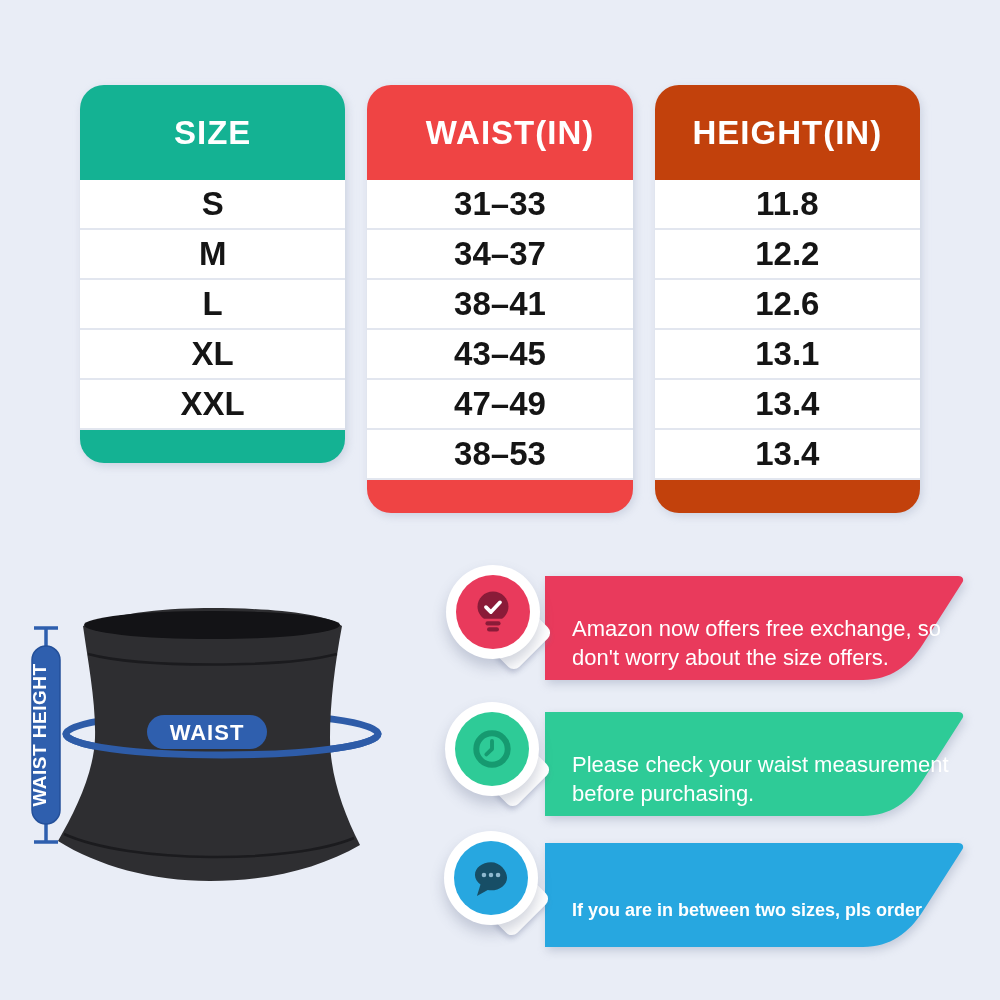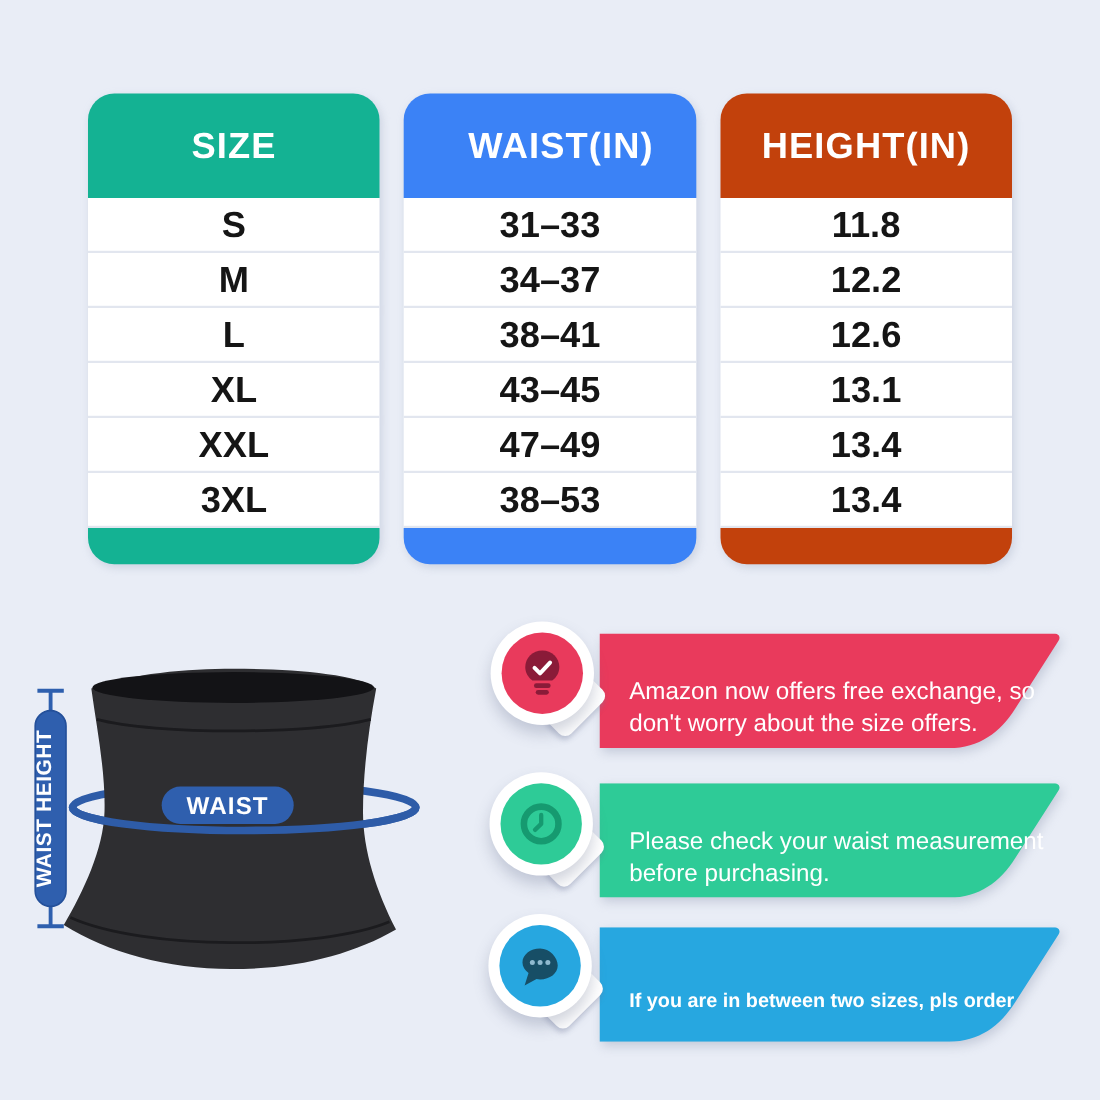--- a/index.html
+++ b/index.html
@@ -23,21 +23,21 @@
     border-radius:24px 24px 0 0;
   }
   .cell{
     height:48px;background:#ffffff;display:flex;align-items:center;justify-content:center;
     font-size:33px;font-weight:bold;color:#151515;
     border-bottom:2px solid #e2e6ef;
   }
   .cell:last-of-type{border-bottom:none;}
   .col-footer{height:33px;border-radius:0 0 24px 24px;}
   .c-green{background:#14b293;}
-  .c-blue{background:#3b82f6;padding-left:20px;}
+  .c-blue{background:#ef4444;padding-left:20px;}
   .c-orange{background:#c2410c;}
 
   
   .diagram{position:absolute;left:20px;top:598px;width:420px;height:300px;}
 
   
   .callouts{position:absolute;left:440px;top:560px;width:560px;height:440px;}
   .banner{position:absolute;width:420px;height:136px;}
   .banner svg{position:absolute;left:0;top:0;filter:drop-shadow(2px 4px 5px rgba(140,150,175,.4));}
   .banner-text{
@@ -69,21 +69,20 @@
 
   <div class="size-table">
 
     <div class="col">
       <div class="col-header c-green">SIZE</div>
       <div class="cell">S</div>
       <div class="cell">M</div>
       <div class="cell">L</div>
       <div class="cell">XL</div>
       <div class="cell">XXL</div>
-      <div class="cell">3XL</div>
       <div class="col-footer c-green"></div>
     </div>
 
     <div class="col">
       <div class="col-header c-blue">WAIST(IN)</div>
       <div class="cell">31–33</div>
       <div class="cell">34–37</div>
       <div class="cell">38–41</div>
       <div class="cell">43–45</div>
       <div class="cell">47–49</div>

